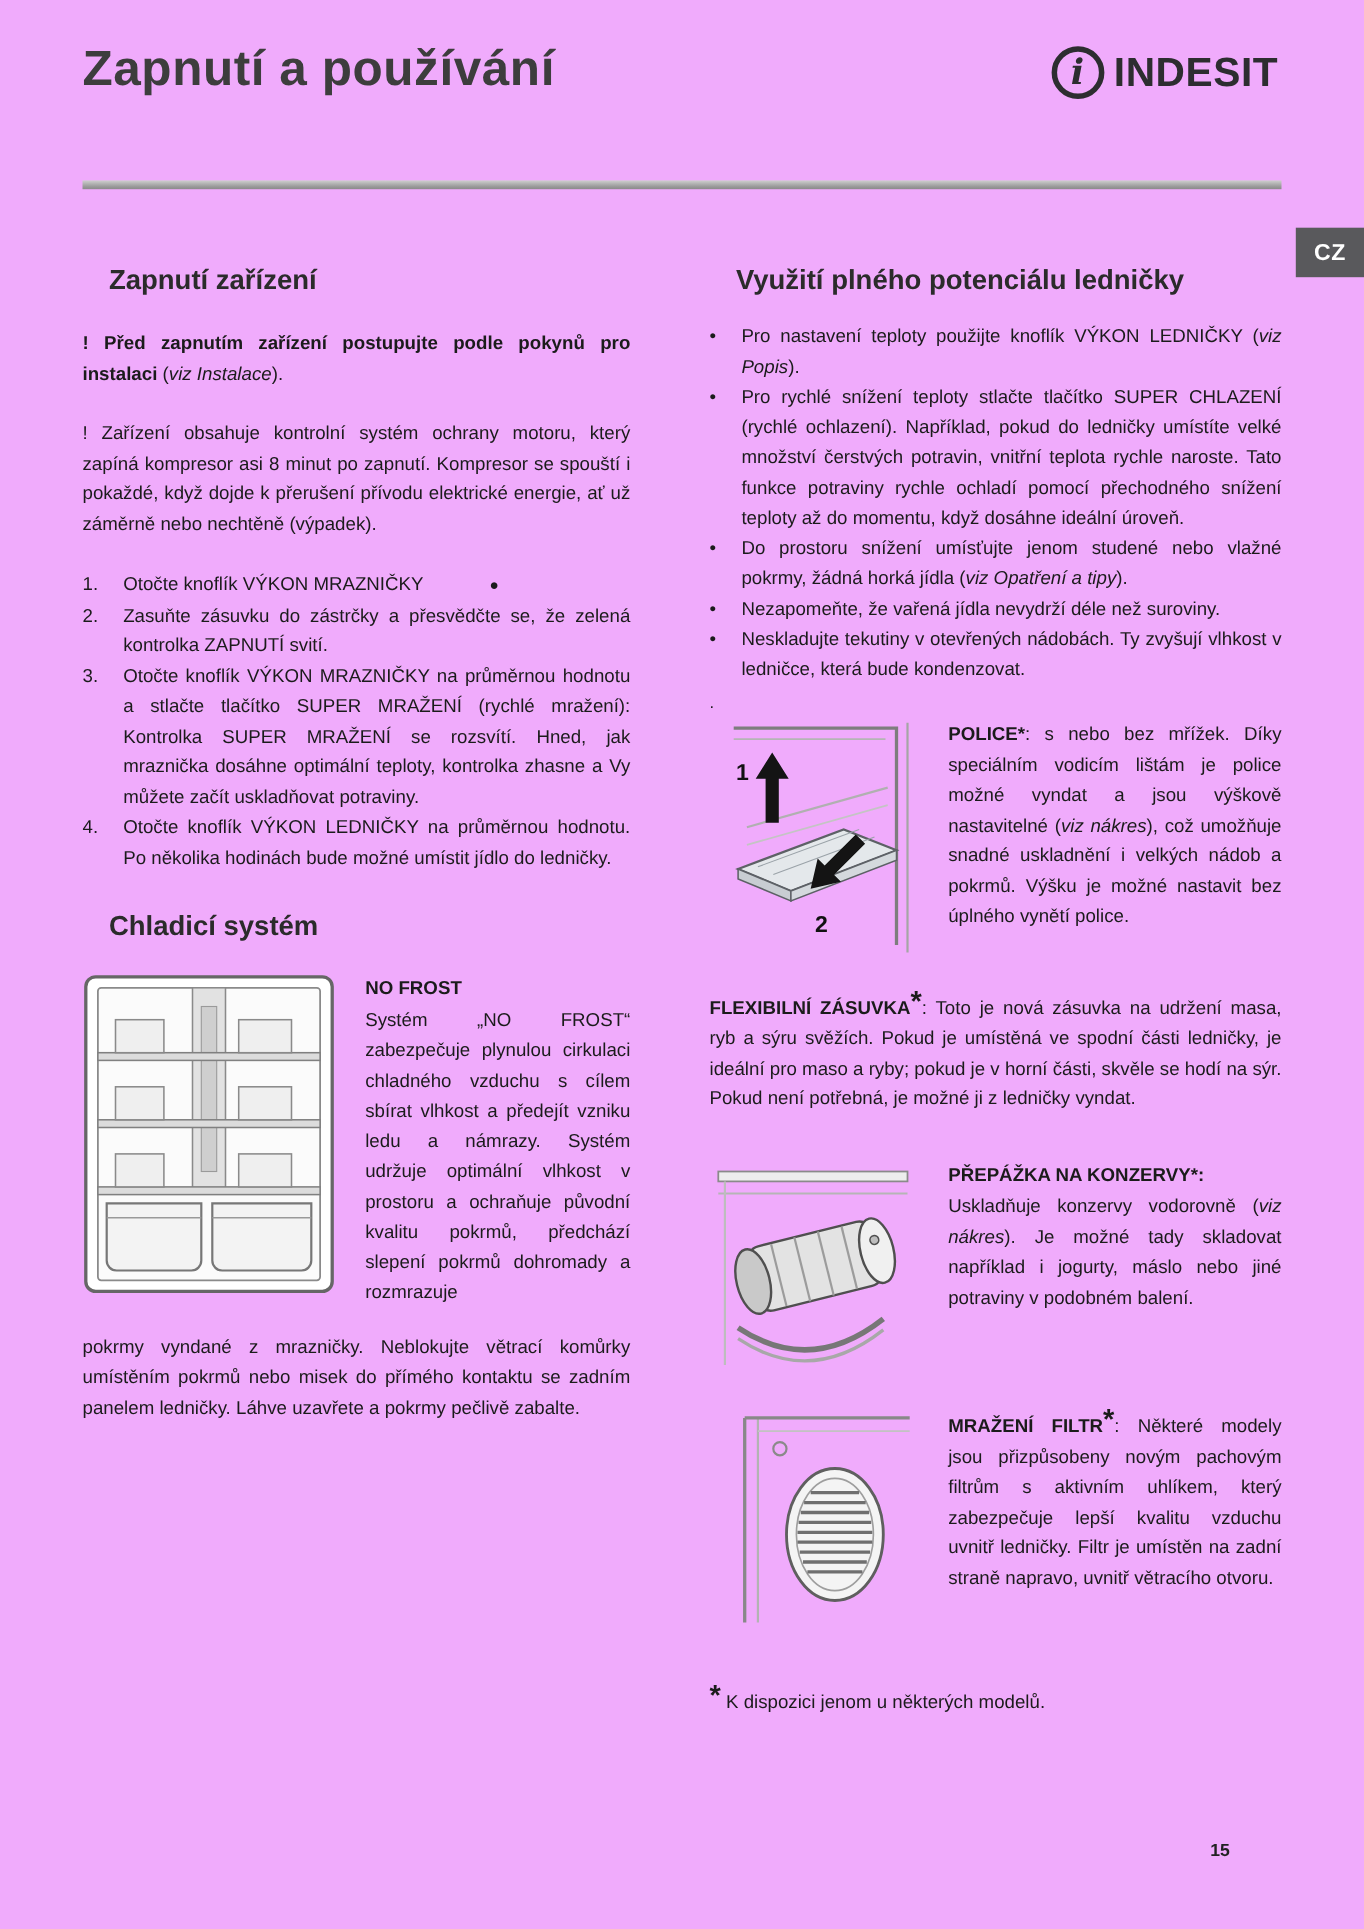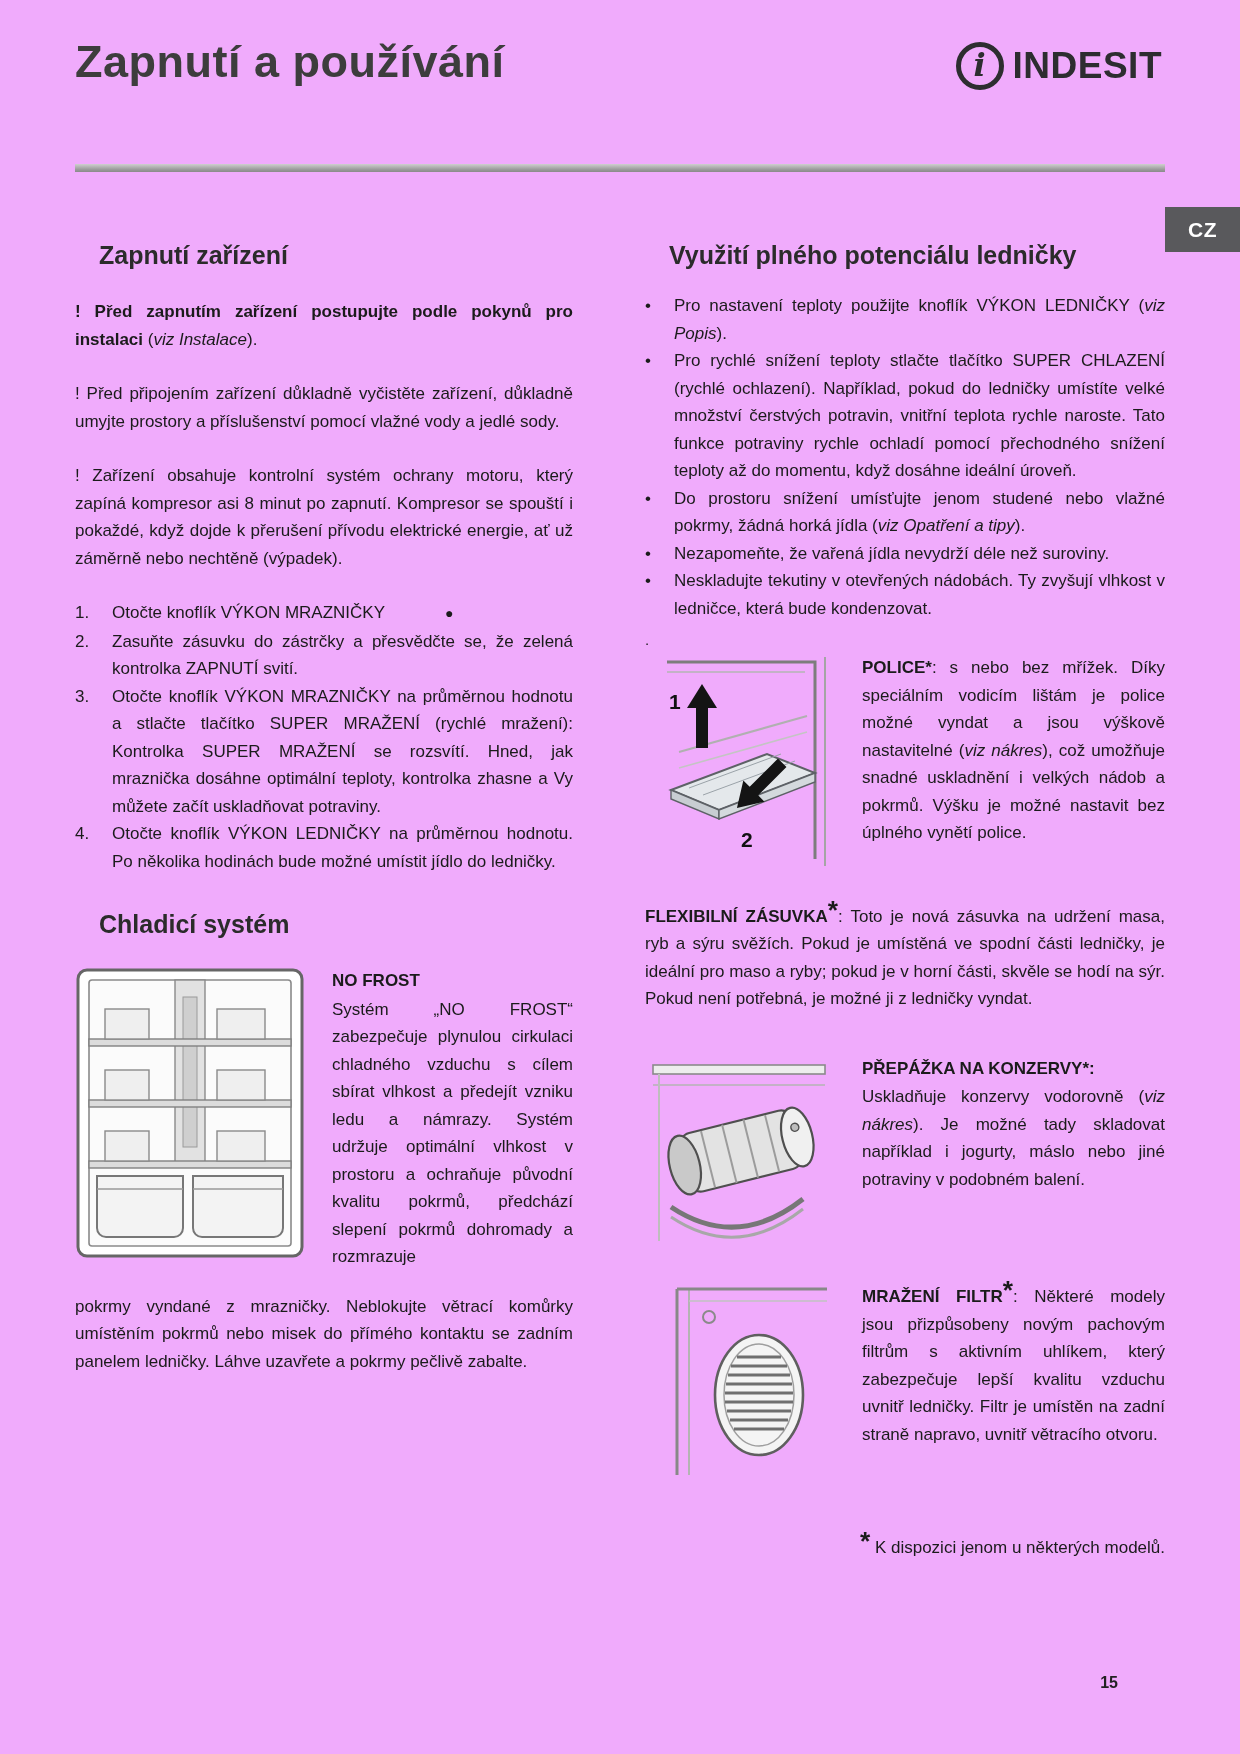--- a/index.html
+++ b/index.html
@@ -7,21 +7,21 @@
   body { font-family:"Liberation Sans", sans-serif; color:#1b1b1b; }
   .page { position:relative; width:1240px; height:1754px; background:#f0abfc; overflow:hidden; }
 
   
   .title { position:absolute; left:75px; top:36px; font-size:45px; line-height:52px; font-weight:bold; color:#3d3d3d; letter-spacing:0.5px; }
   .logo { position:absolute; right:78px; top:42px; display:flex; align-items:center; gap:9px; color:#2d2d30; }
   .logo-ring { width:48px; height:48px; border:5px solid #2d2d30; border-radius:50%; display:flex; align-items:center; justify-content:center;
                font-family:"DejaVu Serif", serif; font-style:italic; font-weight:bold; font-size:32px; padding-bottom:3px; }
   .logo-text { font-size:37px; font-weight:800; letter-spacing:0.5px; }
   .rule { position:absolute; left:75px; right:75px; top:164px; height:8px; background:linear-gradient(180deg,#cfcfcf 0%,#9a9a9a 70%,#8a8a8a 100%); }
-  .cz-tab { position:absolute; right:0; top:207px; width:75px; height:45px; background:#59595c; color:#ffffff;
+  .cz-tab { position:absolute; right:0; top:207px; width:62px; height:45px; background:#59595c; color:#ffffff;
             display:flex; align-items:center; justify-content:center; font-size:21px; font-weight:bold; letter-spacing:0.5px; }
 
   
   .col { position:absolute; top:240px; font-size:17px; line-height:27.5px; text-align:justify; }
   .col-left  { left:75px;  width:498px; }
   .col-right { left:645px; width:520px; }
 
   h2.sec { font-size:25px; line-height:30px; font-weight:bold; color:#2b2b2b; text-align:left; margin-bottom:28px;margin-left:24px; }
   .para { margin-bottom:27px; }
   .mb0 { margin-bottom:0; }
@@ -45,21 +45,21 @@
   .fig-row { display:flex; gap:27px; margin:4px 0 22px; }
   .figure { flex:none; }
   .fig-text { flex:1; text-align:justify; }
   .nf-head { font-weight:bold; margin-bottom:1px; text-align:left; }
   .lead-bold { font-weight:bold; }
 
   .seg-b { font-weight:bold; }
   .seg-i { font-style:italic; }
   .seg-star { font-weight:bold; font-size:1.55em; line-height:0; vertical-align:0.1em; }
 
-  .footnote { margin-top:42px; text-align:right; }
+  .footnote { margin-top:42px; text-align:left; }
   .pagenum { position:absolute; right:122px; bottom:62px; font-size:16px; font-weight:bold; color:#222;text-align:right; }
 
   svg .fig-label { font-family:"Liberation Sans", sans-serif; font-size:21px; font-weight:bold; fill:#111; }
 </style>
 </head>
 <body>
 
 <div class="page">
 
   <div class="title">Zapnutí a používání</div>
@@ -72,21 +72,20 @@
   </div>
 
   <div class="rule"></div>
   <div class="cz-tab">CZ</div>
 
   <div class="col col-left">
 
     <h2 class="sec">Zapnutí zařízení</h2>
 
     <p class="para"><span class="seg-b">! </span><span class="seg-b">Před zapnutím zařízení postupujte podle pokynů pro instalaci </span><span>(</span><span class="seg-i">viz Instalace</span><span>).</span></p>
-    <p class="para">! Před připojením zařízení důkladně vyčistěte zařízení, důkladně umyjte prostory a příslušenství pomocí vlažné vody a jedlé sody.</p>
     <p class="para">! Zařízení obsahuje kontrolní systém ochrany motoru, který zapíná kompresor asi 8 minut po zapnutí. Kompresor se spouští i pokaždé, když dojde k přerušení přívodu elektrické energie, ať už záměrně nebo nechtěně (výpadek).</p>
 
     <div class="olist">
       <div class="num-row">
         <span class="num">1.</span>
         <span class="num-text"><span>Otočte knoflík VÝKON MRAZNIČKY</span><span class="knob-dot">●</span></span>
       </div>
       <div class="num-row">
         <span class="num">2.</span>
         <span class="num-text">Zasuňte zásuvku do zástrčky a přesvědčte se, že zelená kontrolka ZAPNUTÍ svití.</span>

